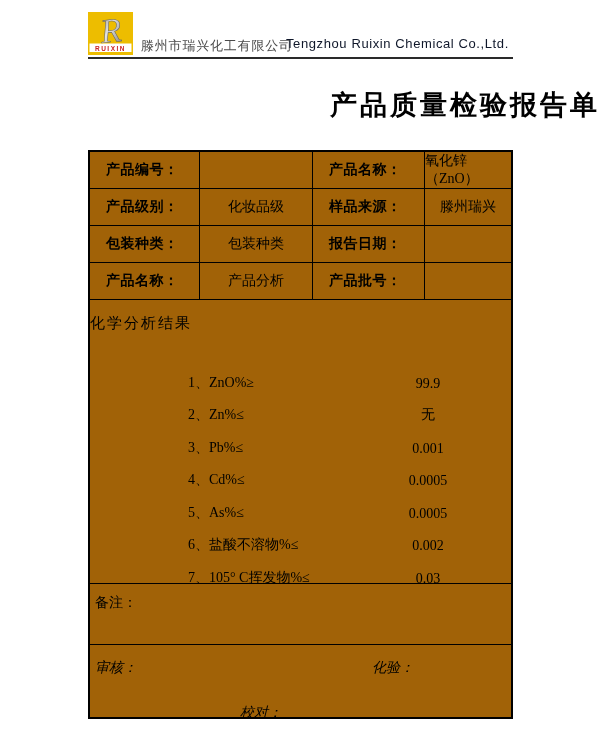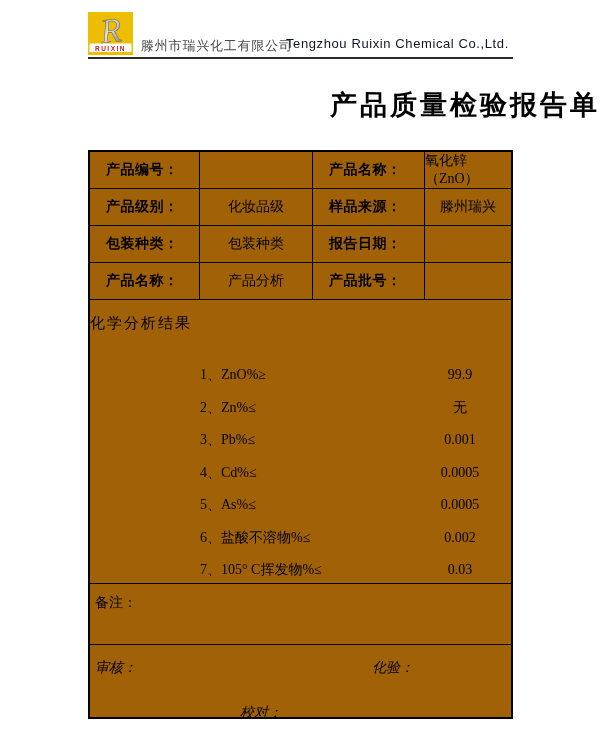--- a/index.html
+++ b/index.html
@@ -53,22 +53,22 @@
   .cell.val { justify-content: center; font-size: 14px; }
   .c1 { width: 110px; } .c2 { width: 113px; } .c3 { width: 112px; } .c4 { flex: 1; }
   .bdr { border-right: 1px solid #000; }
 
   
   .analysis { height: 284px; border-bottom: 1px solid #000; box-sizing: border-box; }
   .analysis-title { text-align: left; padding-top: 14px; font-size: 15px; letter-spacing: 2px; }
   .analysis-items { margin-top: 26px; }
   .item {
     height: 32.5px; position: relative;
-    display: flex; align-items: center;
-    padding-left: 78px; font-size: 14px; box-sizing: border-box; margin-left: 32px;
+    display: flex; align-items: flex-end;
+    padding-left: 98px; font-size: 14px; box-sizing: border-box;
   }
   .item .val { position: absolute; left: 270px; width: 136px; text-align: center; }
 
   
   .remarks {
     height: 61px; border-bottom: 1px solid #000; box-sizing: border-box;
     padding: 10px 0 0 5px; font-size: 14px;
   }
   .signoff { height: 72px; position: relative; font-size: 14px; }
   .signoff span { position: absolute; top: 14px; font-style: italic; }

